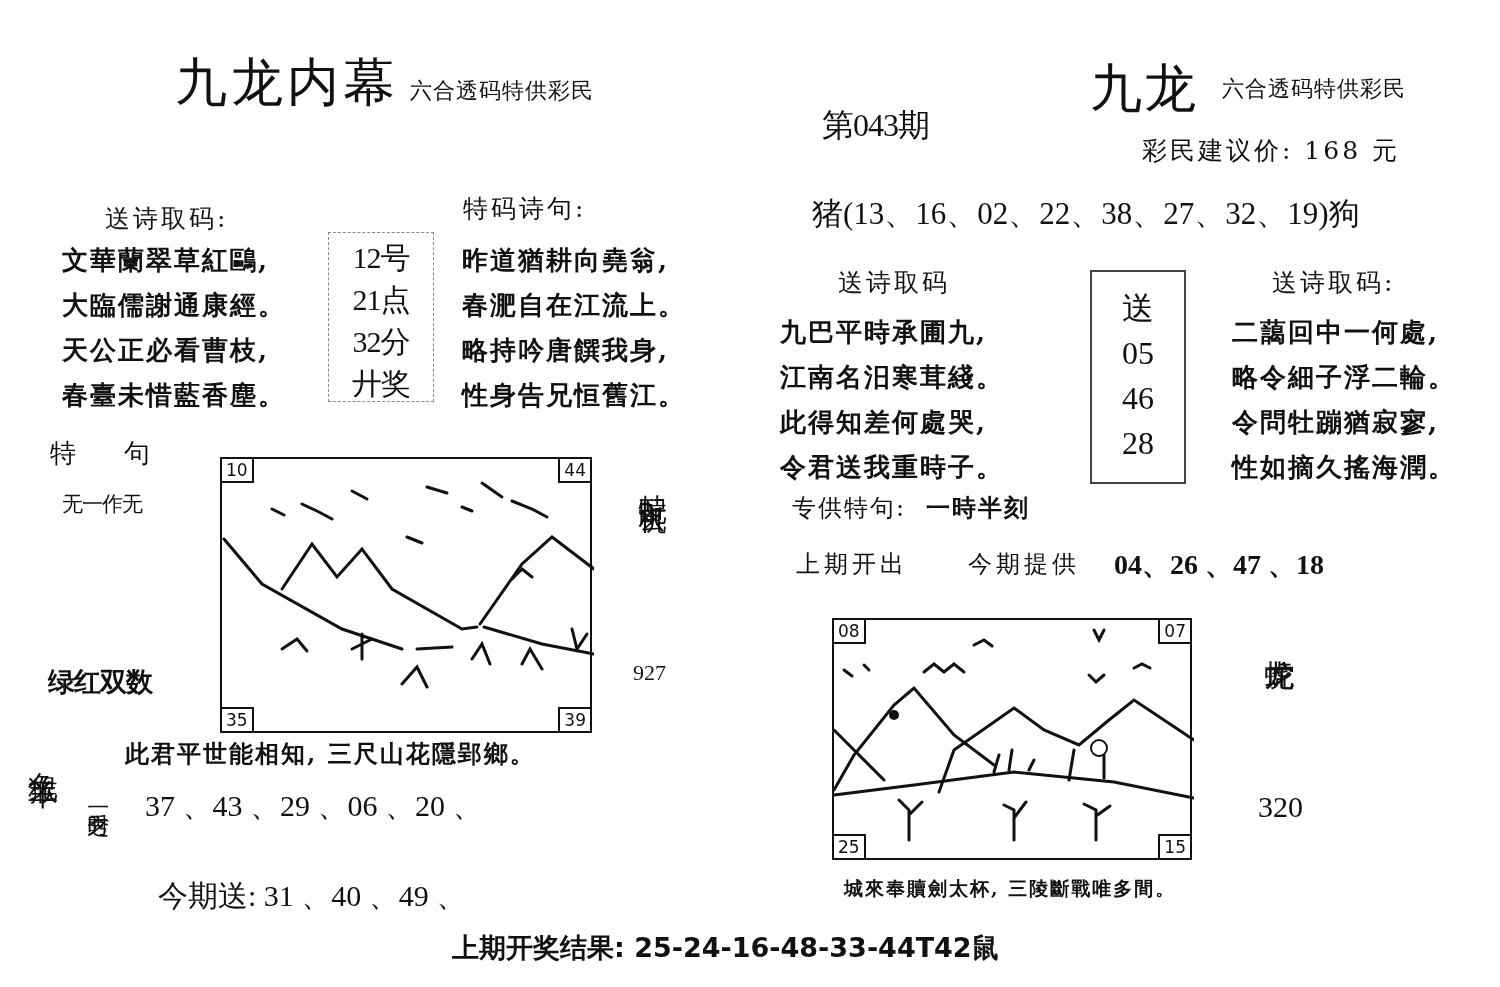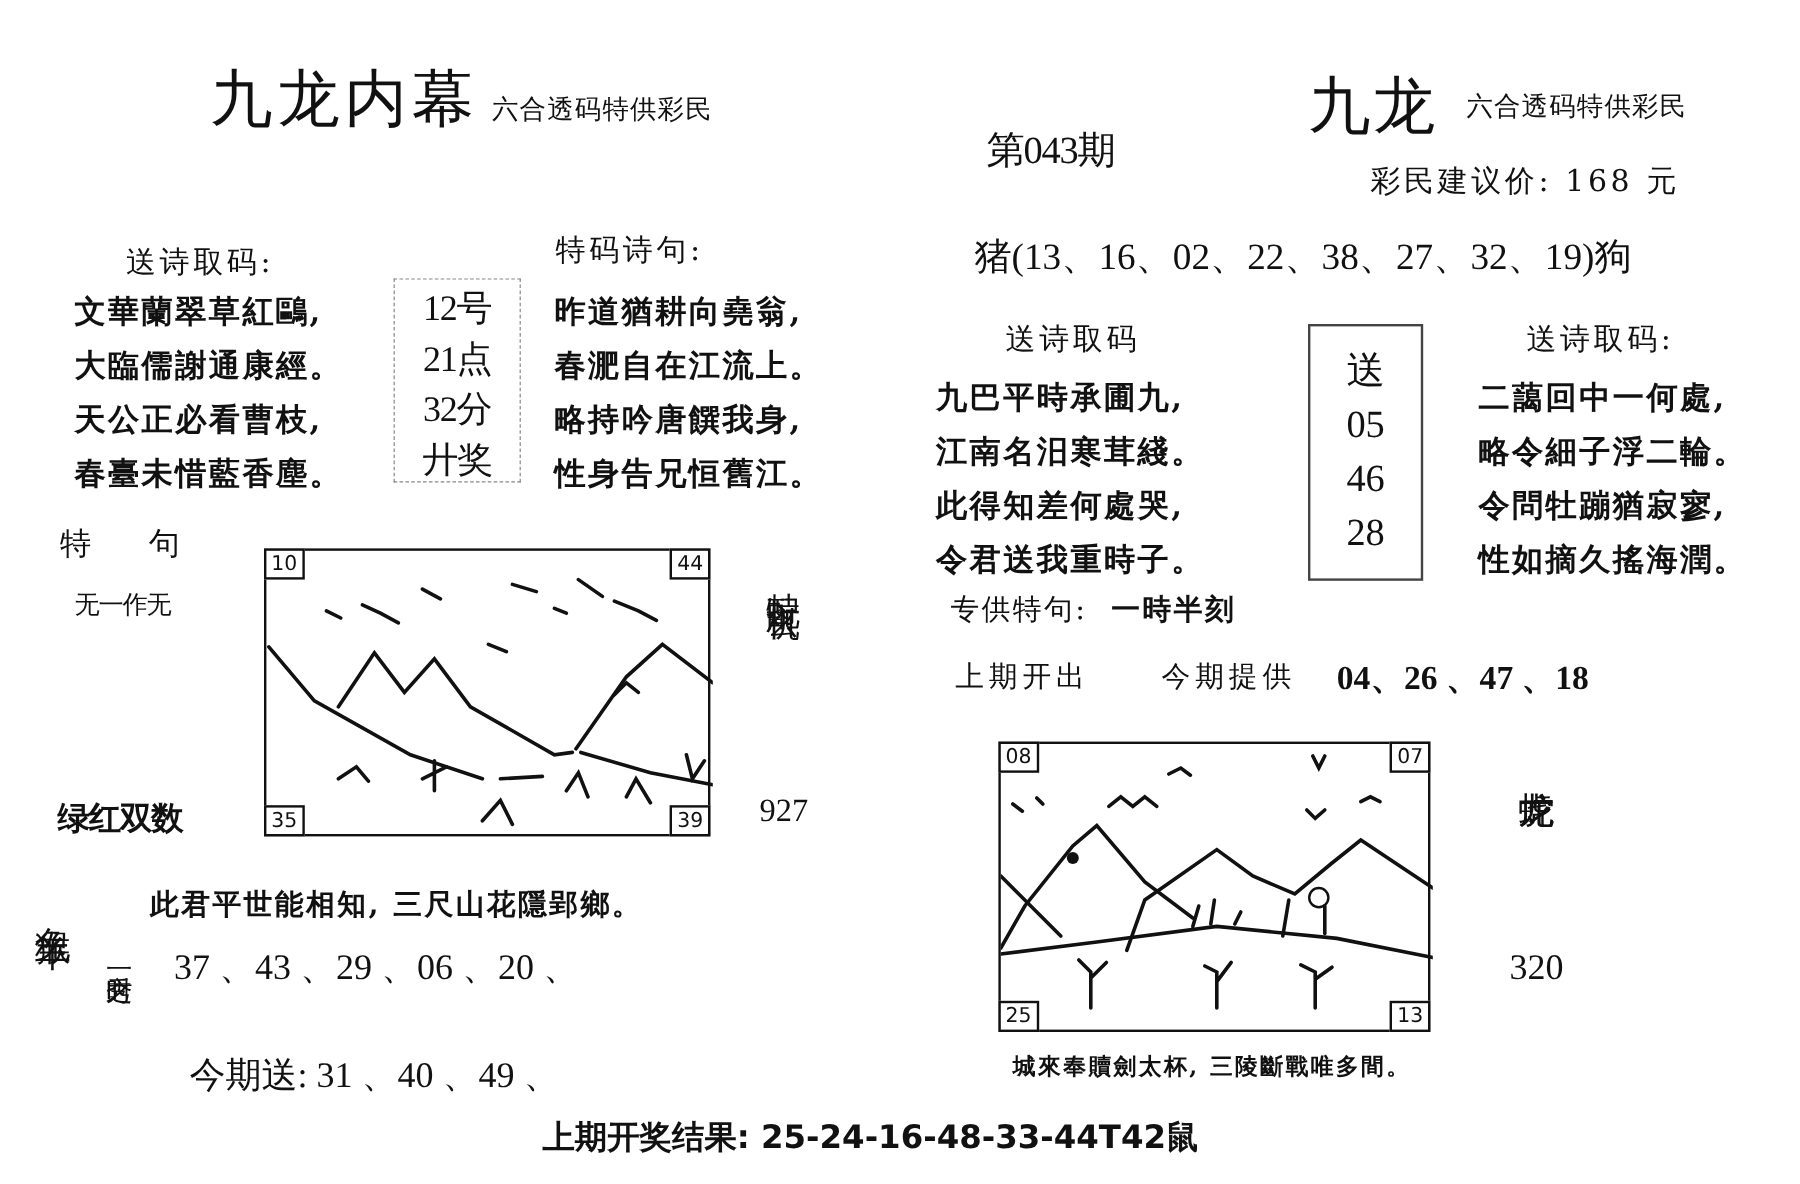--- a/index.html
+++ b/index.html
@@ -33,27 +33,27 @@
   .box-l .inner { padding-top: 4px; }
 
   
   .tj { left: 50px; top: 436px; font-size: 26px; word-spacing: 40px; text-align: right; }
   .tj span { margin-right: 48px; }
   .wuyi { left: 62px; top: 490px; font-size: 21px; letter-spacing: -1px; }
   .lvhong { left: 48px; top: 664px; font-size: 27px; font-weight: bold; letter-spacing: -1px; }
 
   
   .pic { border: 2px solid #111; }
-  .pic-l { left: 220px; top: 457px; width: 372px; height: 240px; }
+  .pic-l { left: 220px; top: 457px; width: 372px; height: 276px; }
   .pic-r { left: 832px; top: 618px; width: 360px; height: 242px; }
   .corner { position: absolute; font-size: 17px; font-family: "DejaVu Sans", sans-serif; padding: 1px 4px; border: 2px solid #111; background: #fff; }
 
   .vert { writing-mode: vertical-rl; text-orientation: upright; }
   .tepei { left: 638px; top: 472px; font-size: 28px; letter-spacing: 4px; line-height: 1; }
-  .n927 { left: 633px; top: 660px; font-size: 27px; font-family: "Liberation Serif", serif; }
+  .n927 { left: 633px; top: 660px; font-size: 22px; font-family: "Liberation Serif", serif; }
 
   
   .zod-l { left: 28px; top: 748px; font-size: 30px; letter-spacing: 4px; line-height: 1; }
   .yishi { left: 86px; top: 796px; font-size: 22px; line-height: 1.15; }
   .ciqun { left: 125px; top: 738px; font-size: 24px; font-weight: bold; letter-spacing: 2px; }
   .nums1 { left: 145px; top: 786px; font-size: 30px; font-family: "Liberation Serif", serif; }
   .song { left: 158px; top: 876px; font-size: 30px; font-family: "Liberation Serif", serif; }
 
   
   .hdr-r1 { left: 838px; top: 266px; font-size: 25px; letter-spacing: 3px; }
@@ -198,20 +198,20 @@
       <path d="M262 220 L262 190 L250 184 M262 196 L276 186"></path>
       <path d="M160 152 L165 135 M175 150 L178 130 M195 150 L200 140"></path>
       <path d="M270 158 L270 135"></path>
     </g>
     <circle cx="60" cy="95" r="5" fill="#111"></circle>
     <circle cx="265" cy="128" r="8" fill="none" stroke="#111" stroke-width="2"></circle>
   </svg>
   <div class="corner" style="left:-2px;top:-2px;">08</div>
   <div class="corner" style="right:-2px;top:-2px;">07</div>
   <div class="corner" style="left:-2px;bottom:-2px;">25</div>
-  <div class="corner" style="right:-2px;bottom:-2px;">13</div>
+  <div class="corner" style="right:-2px;bottom:-2px;">15</div>
 </div>
 <div class="abs cheng">城來奉贖劍太杯, 三陵斷戰唯多間。</div>
 
 <div class="abs shehulong vert kai">蛇虎龙</div>
 <div class="abs n680">320</div>
 
 <div class="abs result">上期开奖结果: 25-24-16-48-33-44T42鼠</div>
 
 </body></html>

